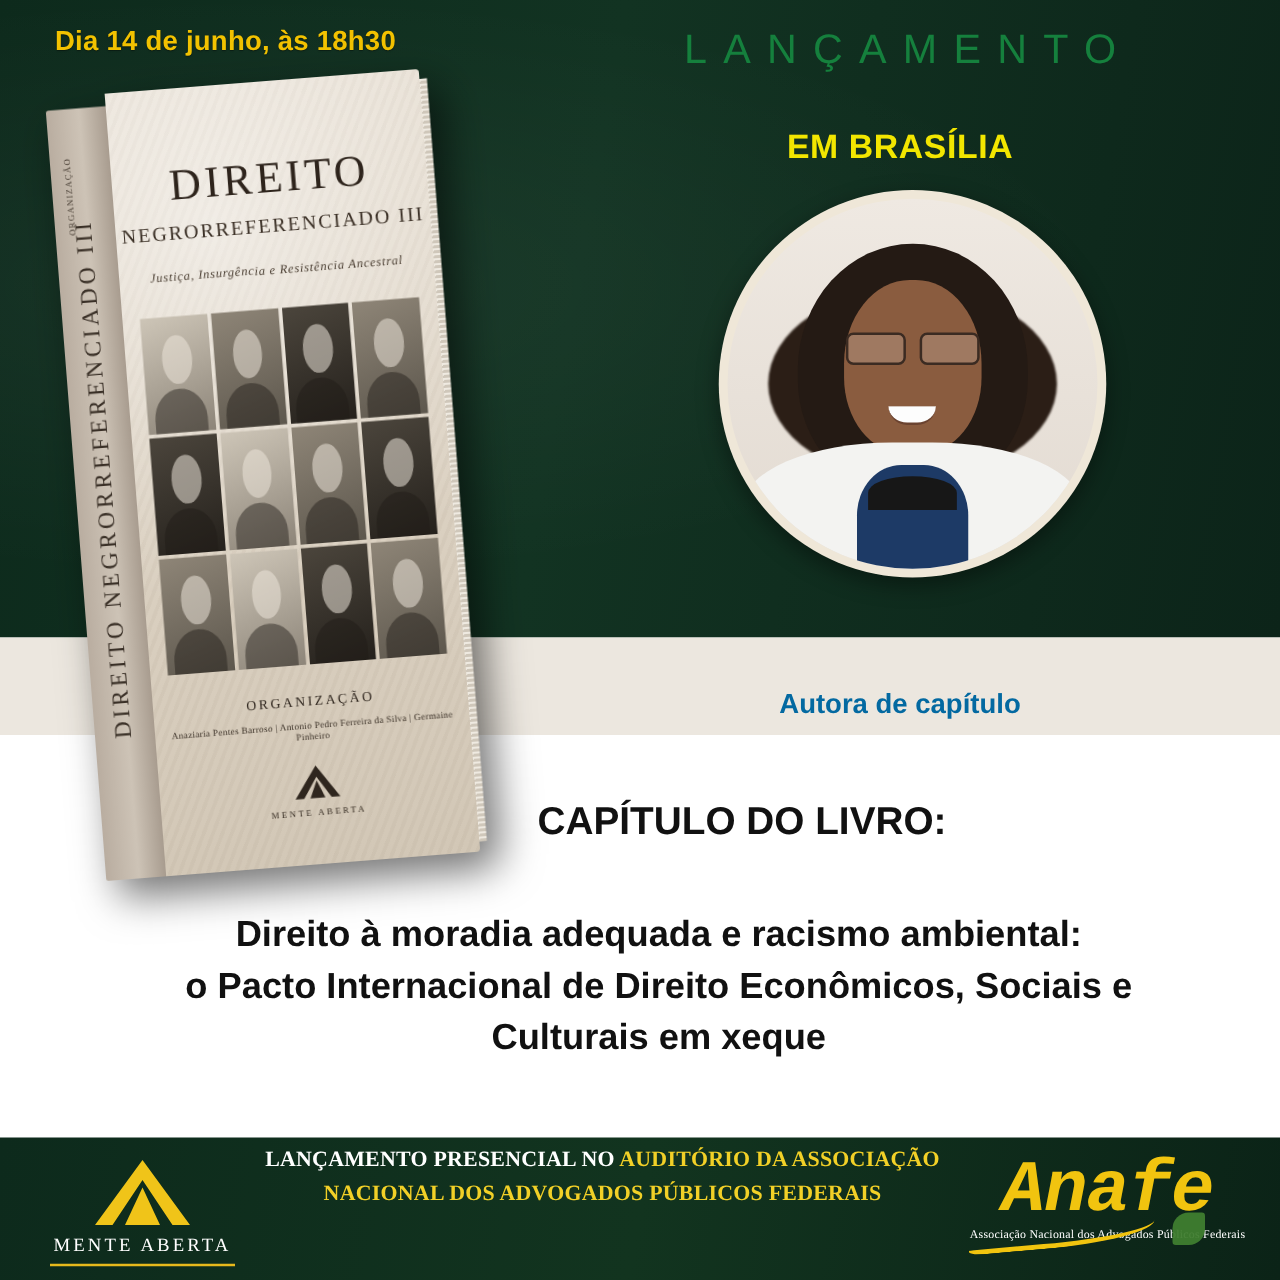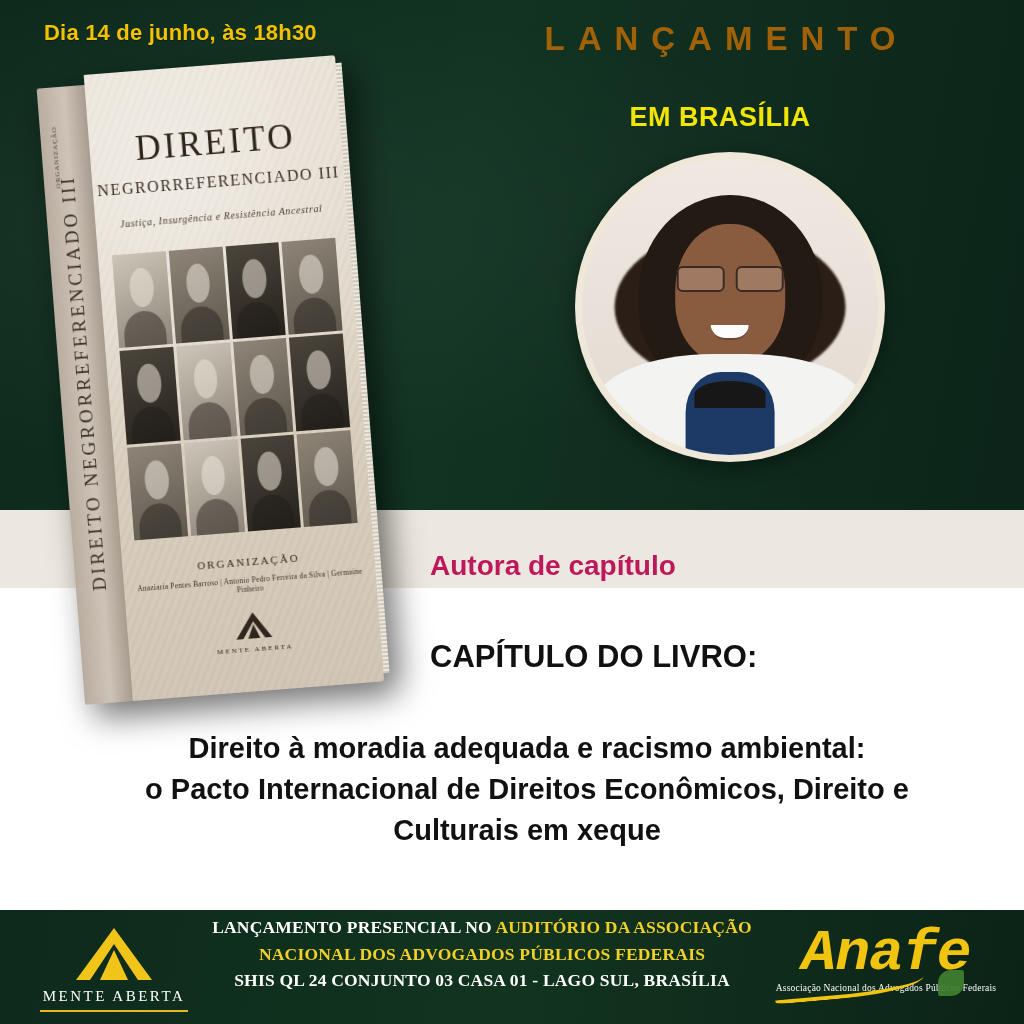--- a/index.html
+++ b/index.html
@@ -52,23 +52,23 @@
     font-weight: bold;
     letter-spacing: 0.2px;
     text-shadow: 0 1px 1px rgba(0,0,0,0.4);
     white-space: nowrap;
   }
   .headline {
     position: absolute;
     left: 430px; top: 20px;
     width: 580px;
     text-align: center;
-    color: #a16207;
+    color: #15803d;
     font-size: 33px;
-    font-weight: bold;
+    font-weight: normal;
     letter-spacing: 13px;
     text-indent: 13px;
     white-space: nowrap;
   }
   .subheadline {
     position: absolute;
     left: 430px; top: 102px;
     width: 580px;
     text-align: center;
     color: #f2e600;
@@ -332,22 +332,23 @@
     width: 580px;
     text-align: center;
     color: #232323;
     font-size: 27px;
     font-weight: bold;
   }
   .author-role {
     position: absolute;
     left: 430px; top: 550px;
     width: 580px;
-    color: #be185d;
-    font-size: 28px;
+    text-align: center;
+    color: #0369a1;
+    font-size: 22px;
     font-weight: bold;
   }
   .chapter-label {
     position: absolute;
     left: 430px; top: 639px;
     width: 580px;
     text-align: left;
     color: #111111;
     font-size: 31px;
     font-weight: bold;
@@ -509,40 +510,39 @@
       <div class="ph-inner"></div>
       <div class="ph-lace"></div>
     </div>
   </div>
 
   <div class="author-role">Autora de capítulo</div>
 
   <div class="chapter-label">CAPÍTULO DO LIVRO:</div>
   <div class="chapter-title">
     <div>Direito à moradia adequada e racismo ambiental:</div>
-    <div>o Pacto Internacional de Direitos Econômicos, Direito e</div>
+    <div>o Pacto Internacional de Direito Econômicos, Sociais e</div>
     <div>Culturais em xeque</div>
   </div>
 
   <div class="footer">
     <div class="footer-logo-left">
       <svg width="80" height="56" viewBox="0 0 80 56">
         <path d="M40 2 L78 54 L64 54 L40 18 L16 54 L2 54 Z" fill="#f0c419"></path>
         <path d="M40 24 L54 54 L26 54 Z" fill="#f0c419"></path>
       </svg>
       <div class="mente-text">MENTE ABERTA</div>
       <div class="mente-rule"></div>
     </div>
 
     <div class="footer-center">
       <div>
         <span>LANÇAMENTO PRESENCIAL NO </span><span class="hl">AUDITÓRIO DA ASSOCIAÇÃO</span>
       </div>
       <div class="hl">NACIONAL DOS ADVOGADOS PÚBLICOS FEDERAIS</div>
-      <div>SHIS QL 24  CONJUNTO 03 CASA 01 - LAGO SUL, BRASÍLIA</div>
     </div>
 
     <div class="anafe">
       <div class="anafe-word">Anafe</div>
       <div class="anafe-swoosh"></div>
       <div class="anafe-leaf"></div>
       <div class="anafe-sub">Associação Nacional dos Advogados Públicos Federais</div>
     </div>
   </div>
 

